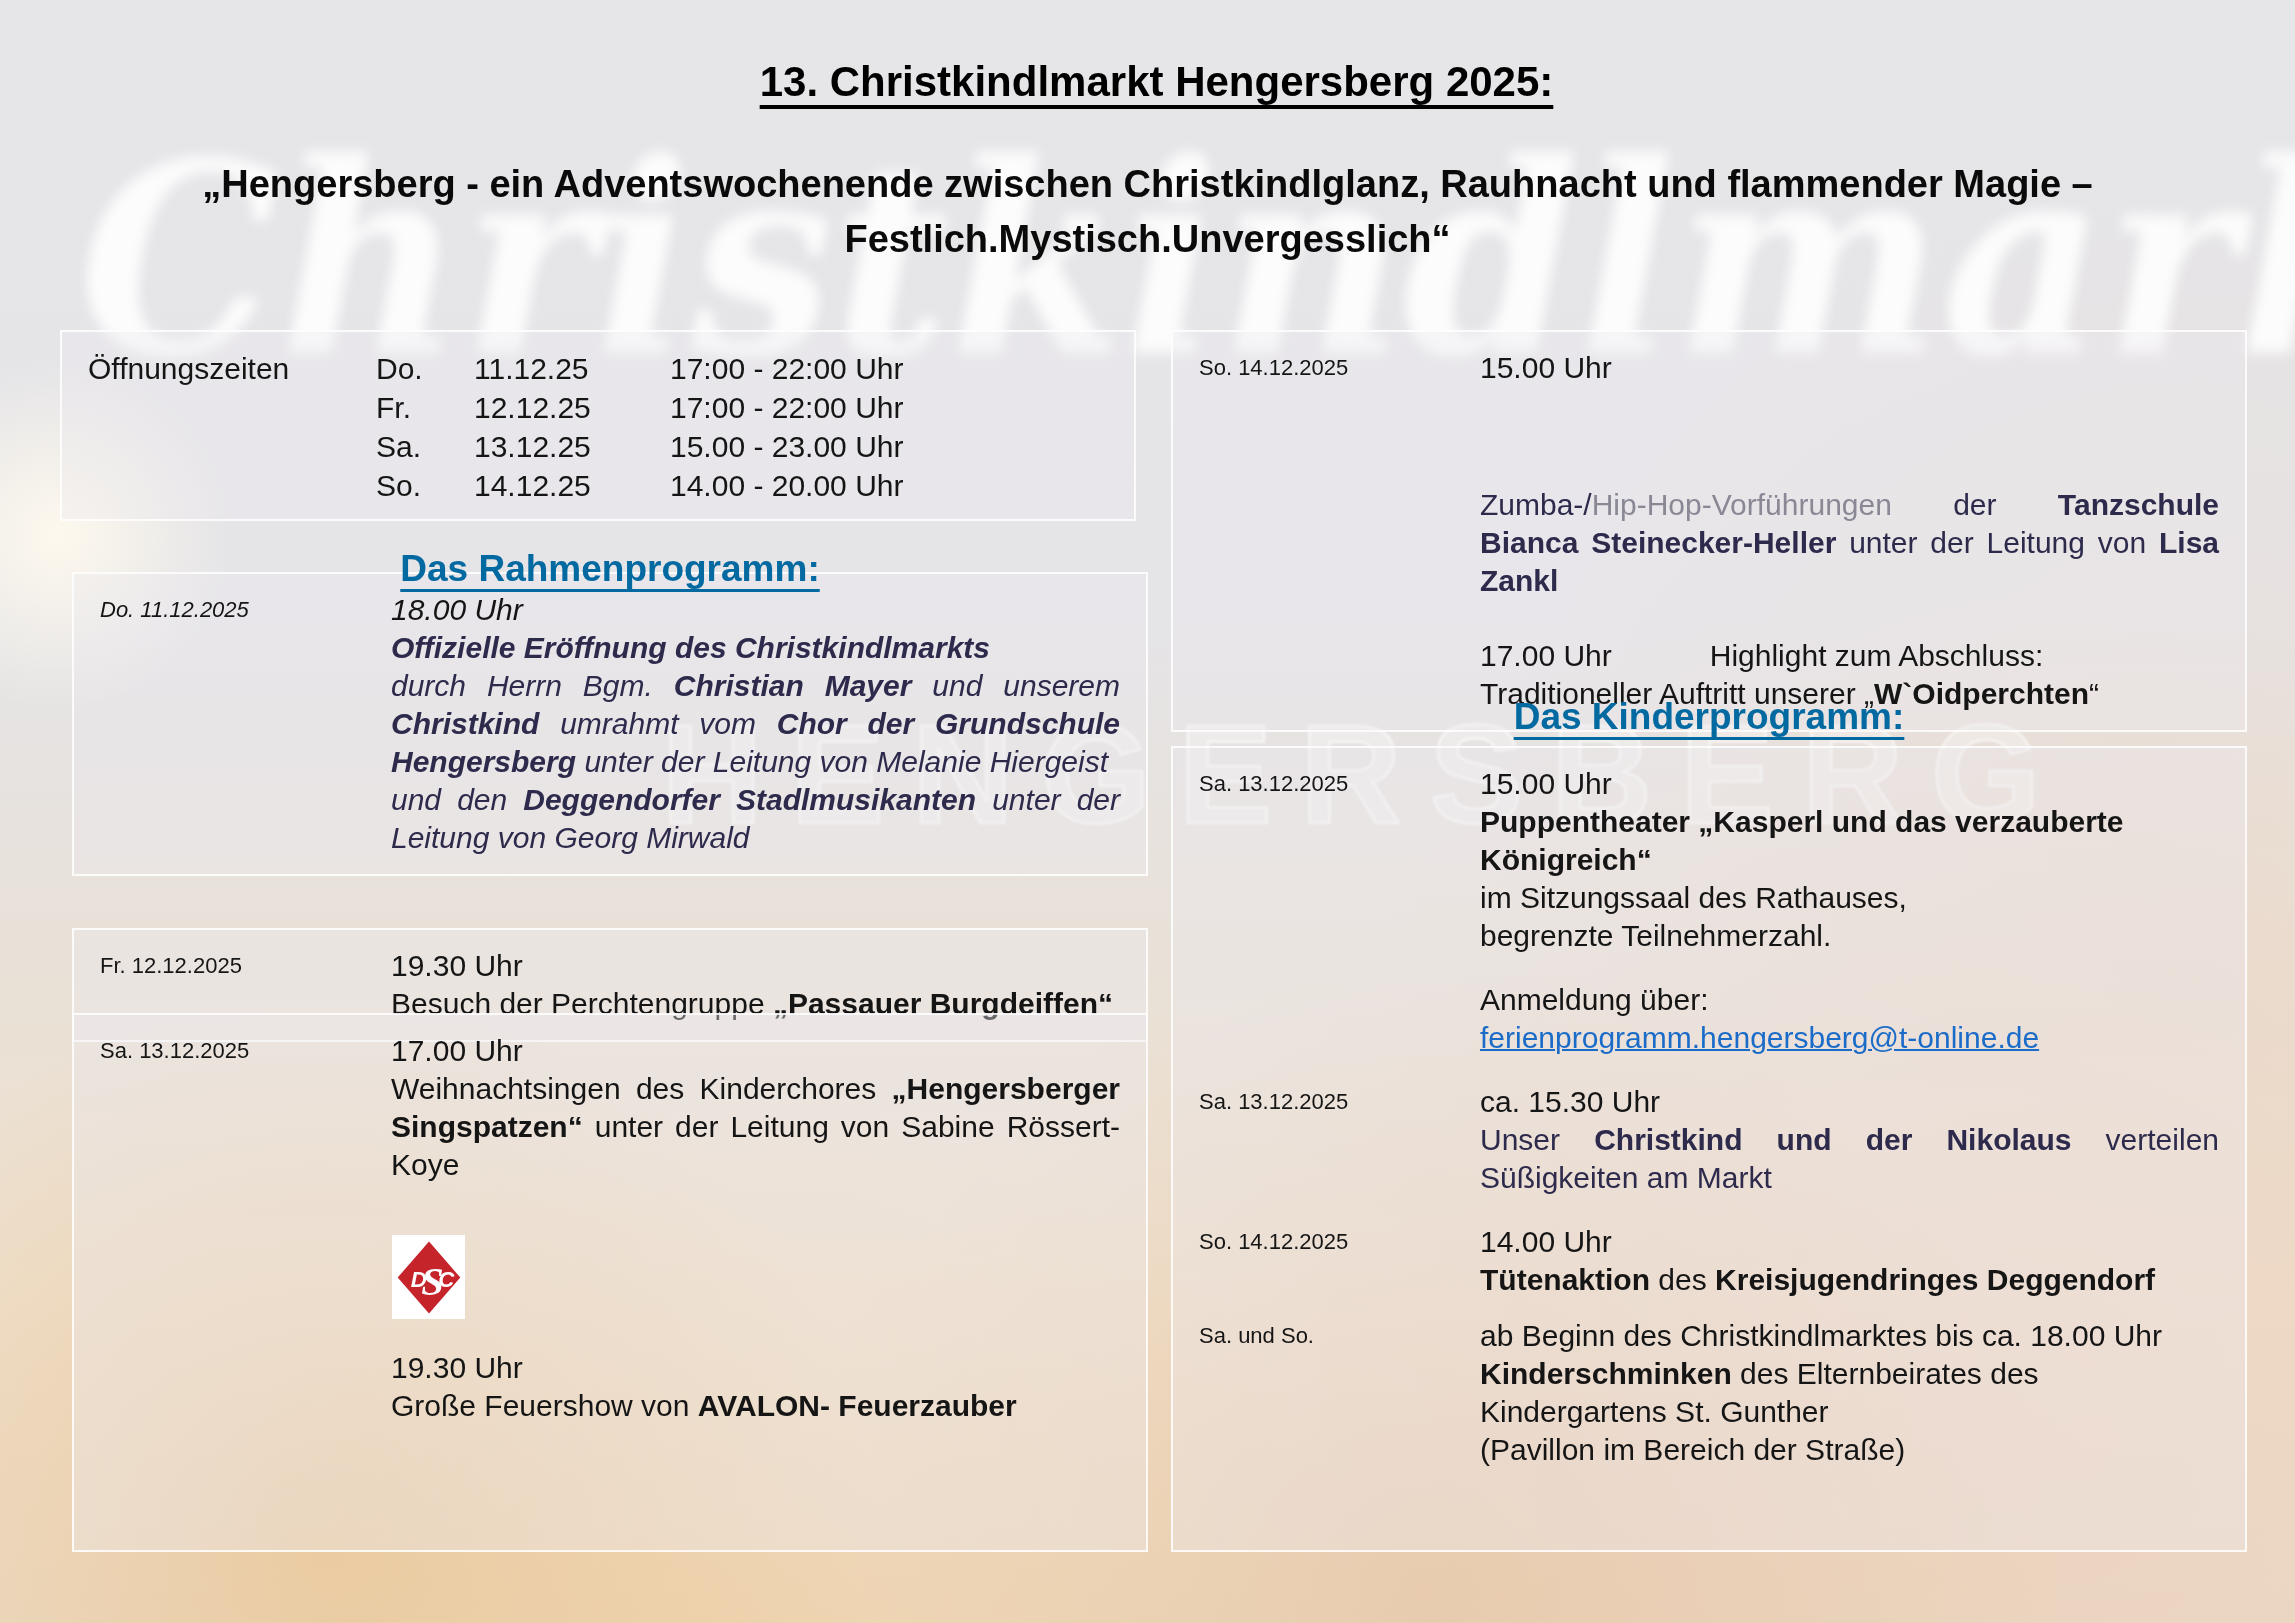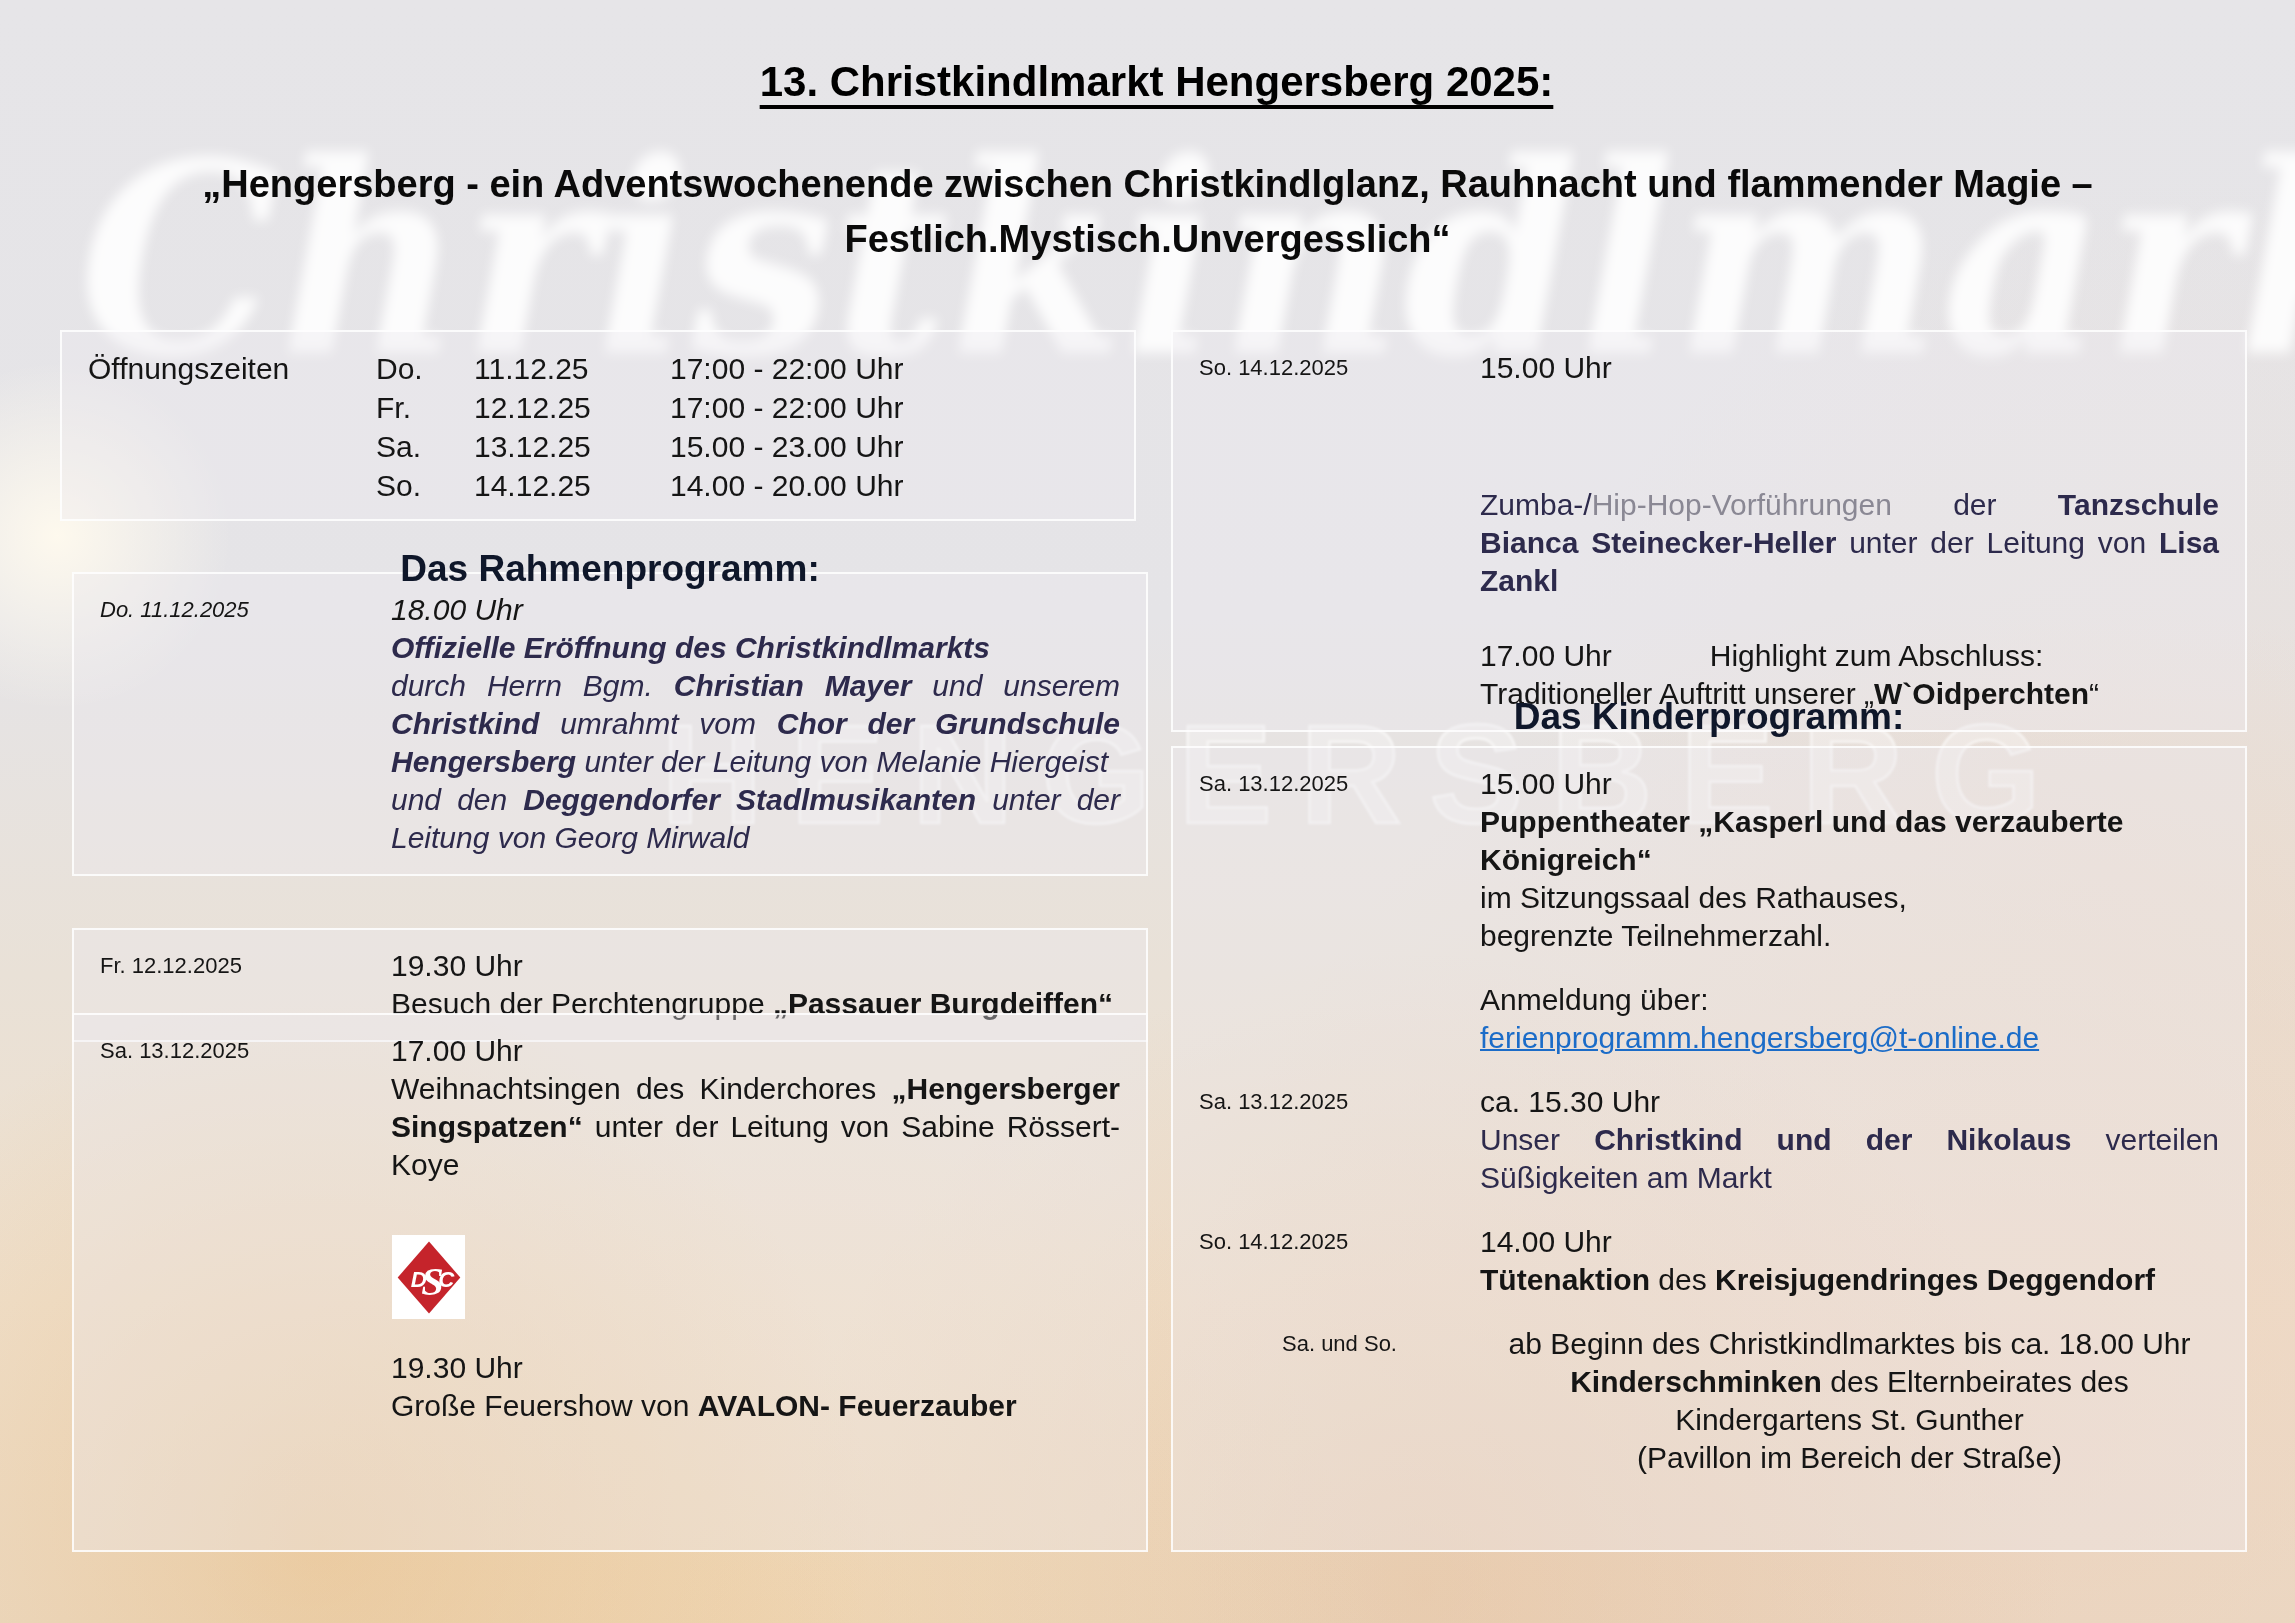--- a/index.html
+++ b/index.html
@@ -24,22 +24,22 @@
       font-family:"Liberation Sans", sans-serif;font-weight:bold;font-size:141px;
       letter-spacing:27.5px;color:rgba(255,255,255,.30);
       -webkit-text-stroke:2.6px rgba(255,255,255,.55);filter:blur(1.3px);white-space:nowrap;}
 
   
   .title{position:absolute;top:58px;left:0;width:2295px;text-align:center;z-index:3;
       font-size:42px;font-weight:bold;color:#000;
       text-decoration:underline;text-decoration-thickness:3.9px;text-underline-offset:9.2px;padding-left:9px;}
   .subtitle{position:absolute;top:157px;left:101px;width:2093px;text-align:center;z-index:3;
       font-size:38px;font-weight:bold;color:#0a0a0a;line-height:55px;}
-  .colhead{position:absolute;z-index:3;font-size:37px;font-weight:bold;color:#0f172a;
-      text-decoration-thickness:3.3px;text-underline-offset:7.9px;
+  .colhead{position:absolute;z-index:3;font-size:37px;font-weight:bold;color:#0369a1;
+      text-decoration:underline;text-decoration-thickness:3.3px;text-underline-offset:7.9px;
       transform:translateX(-50%);white-space:nowrap;}
 
   
   .box{position:absolute;z-index:2;border:2px solid rgba(255,255,255,.82);
       background:rgba(236,234,238,.38);box-sizing:border-box;padding:17px 26px;}
   .line{margin:0;font-size:30px;line-height:38px;color:#151515;}
   .justify{text-align:justify;text-align-last:left;}
   .navy .line, .line.navy{color:#2d2a4c;}
   span.b{font-weight:bold;}
   span.navy{color:#2d2a4c;}
@@ -174,21 +174,21 @@
         <p class="line justify navy"><span class="">Unser </span><span class="b">Christkind und der Nikolaus</span><span class=""> verteilen Süßigkeiten am Markt</span></p>
       </div>
     </div>
     <div class="entry r" style="margin-top: 26px;">
       <div class="datecol">So. 14.12.2025</div>
       <div class="contentcol">
         <p class="line "><span class="">14.00 Uhr</span></p>
         <p class="line "><span class="b">Tütenaktion</span><span class=""> des </span><span class="b">Kreisjugendringes Deggendorf</span></p>
       </div>
     </div>
-    <div class="entry r" style="margin-top: 26px; text-align: center;">
+    <div class="entry r" style="margin-top: 18px;">
       <div class="datecol">Sa. und So.</div>
       <div class="contentcol">
         <p class="line "><span class="">ab Beginn des Christkindlmarktes bis ca. 18.00 Uhr</span></p>
         <p class="line "><span class="b">Kinderschminken</span><span class=""> des Elternbeirates des Kindergartens St. Gunther</span></p>
         <p class="line "><span class="">(Pavillon im Bereich der Straße)</span></p>
       </div>
     </div>
   </div>
 
 

